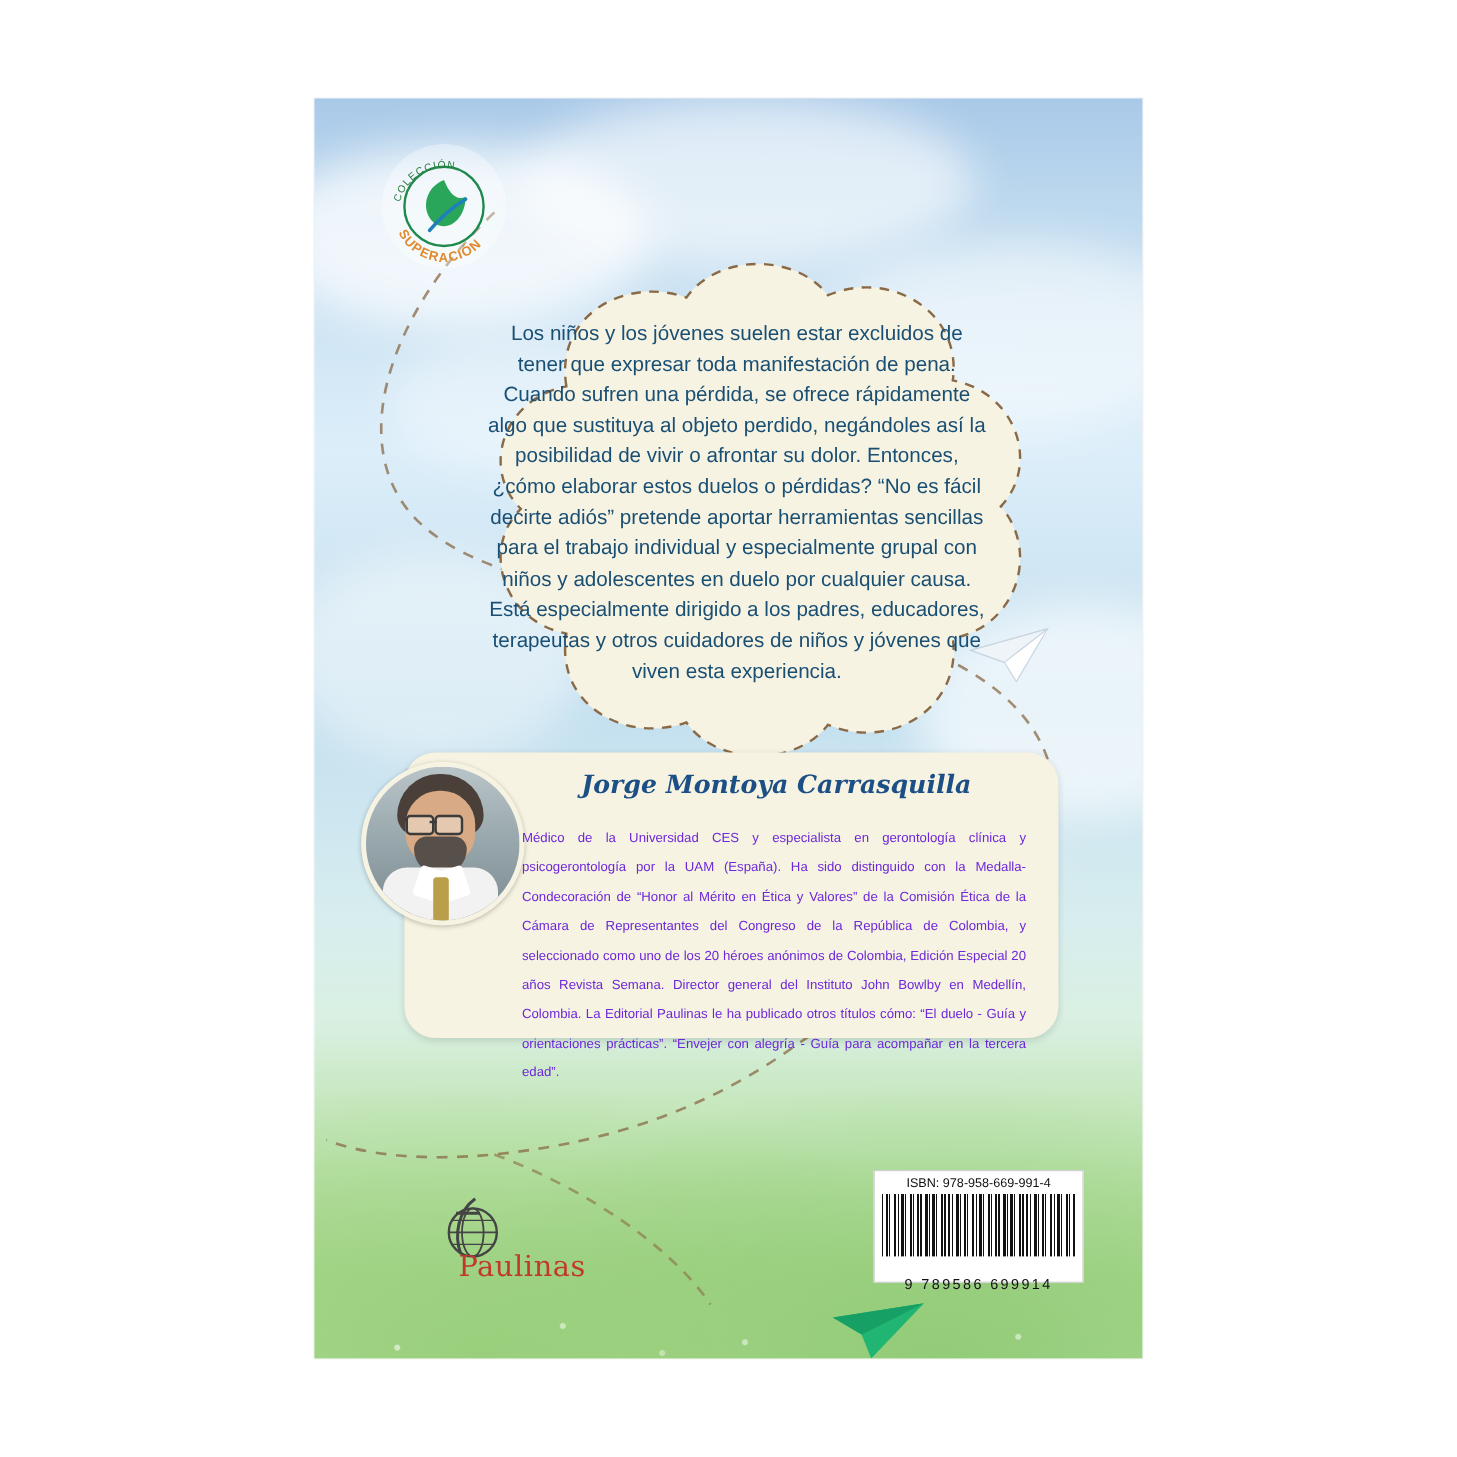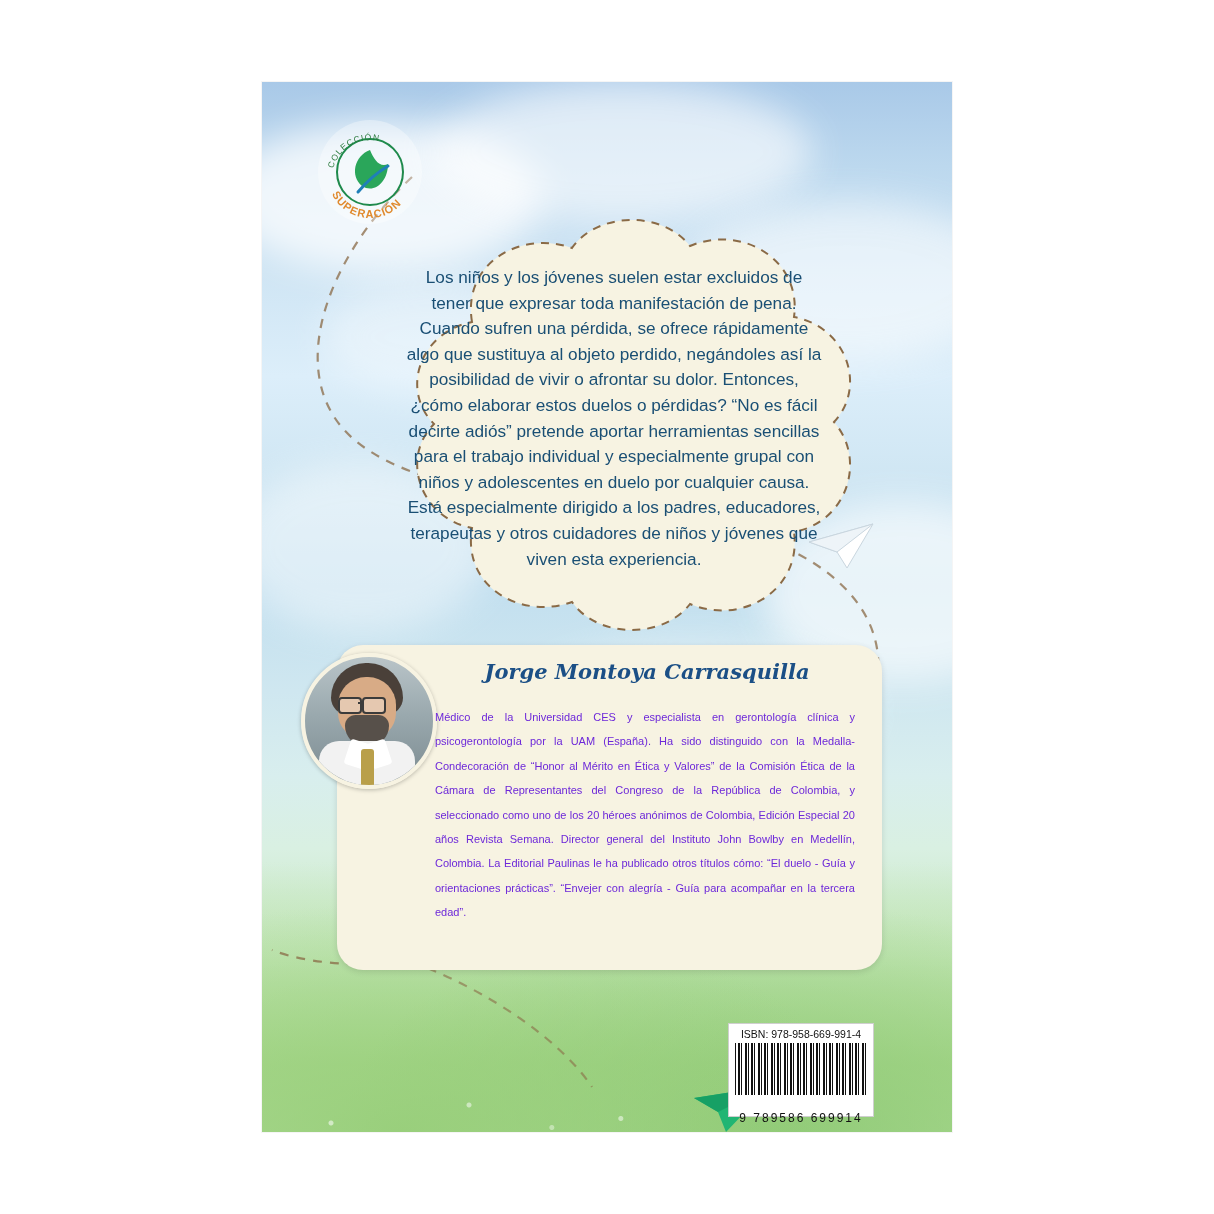--- a/index.html
+++ b/index.html
@@ -132,23 +132,23 @@
     color: #1a4f74;
     font-size: 17.2px;
     line-height: 25.6px;
     font-family: "Liberation Sans", sans-serif;
   }
 
   
   #author {
     position: absolute;
     left: 75px;
-    top: 563px;
+    top: 545px;
     width: 545px;
-    height: 325px;
+    height: 238px;
     background: #f7f3e2;
     border-radius: 26px;
     box-shadow: 0 2px 6px rgba(0,0,0,0.12);
   }
   #author .author-photo {
     position: absolute;
     left: -36px;
     top: 8px;
     width: 128px;
     height: 128px;
@@ -235,22 +235,22 @@
     color: #c0392b;
     font-family: "DejaVu Serif", serif;
     font-size: 24px;
     letter-spacing: .5px;
   }
 
   
   #isbn {
     position: absolute;
     left: 466px;
-    top: 941px;
-    width: 146px;
+    top: 893px;
+    width: 175px;
     height: 94px;
     background: #ffffff;
     border: 1px solid #cfcfcf;
     padding: 4px 6px 2px 6px;
     box-sizing: border-box;
   }
   #isbn .isbn-text {
     font-size: 10.5px;
     color: #111;
     text-align: center;
@@ -356,20 +356,32 @@
         <div class="p-beard"></div>
         <div class="p-shirt"></div>
         <div class="p-collar-l"></div>
         <div class="p-collar-r"></div>
         <div class="p-tie"></div>
       </div>
       <div class="author-name">Jorge Montoya Carrasquilla</div>
       <div class="author-bio">Médico de la Universidad CES y especialista en gerontología clínica y psicogerontología por la UAM (España). Ha sido distinguido con la Medalla-Condecoración de “Honor al Mérito en Ética y Valores” de la Comisión Ética de la Cámara de Representantes del Congreso de la República de Colombia, y seleccionado como uno de los 20 héroes anónimos de Colombia, Edición Especial 20 años Revista Semana. Director general del Instituto John Bowlby en Medellín, Colombia. La Editorial Paulinas le ha publicado otros títulos cómo: “El duelo - Guía y orientaciones prácticas”. “Envejer con alegría - Guía para acompañar en la tercera edad”.</div>
     </div>
 
+    <div id="publisher">
+      <svg width="72" height="56" viewBox="0 0 72 56">
+        <ellipse cx="34" cy="32" rx="20" ry="20" fill="none" stroke="#444" stroke-width="2"></ellipse>
+        <ellipse cx="34" cy="32" rx="9" ry="20" fill="none" stroke="#444" stroke-width="1.5"></ellipse>
+        <line x1="14" y1="32" x2="54" y2="32" stroke="#444" stroke-width="1.5"></line>
+        <line x1="16" y1="22" x2="52" y2="22" stroke="#444" stroke-width="1.2"></line>
+        <line x1="16" y1="42" x2="52" y2="42" stroke="#444" stroke-width="1.2"></line>
+        <path d="M24 50 C 18 34, 22 14, 36 4" fill="none" stroke="#444" stroke-width="2.5"></path>
+        <line x1="20" y1="16" x2="40" y2="16" stroke="#444" stroke-width="2.5"></line>
+      </svg>
+      <div class="pub-name">Paulinas</div>
+    </div>
 
     <svg class="plane green" width="82" height="52" viewBox="0 0 82 52">
       <path d="M2 16 L78 4 L34 50 L26 30 Z" fill="#21b573"></path>
       <path d="M2 16 L26 30 L78 4 Z" fill="#17a065"></path>
     </svg>
 
     <div id="isbn">
       <div class="isbn-text">ISBN: 978-958-669-991-4</div>
       <div class="bars"></div>
       <div class="isbn-digits">9 789586 699914</div>

